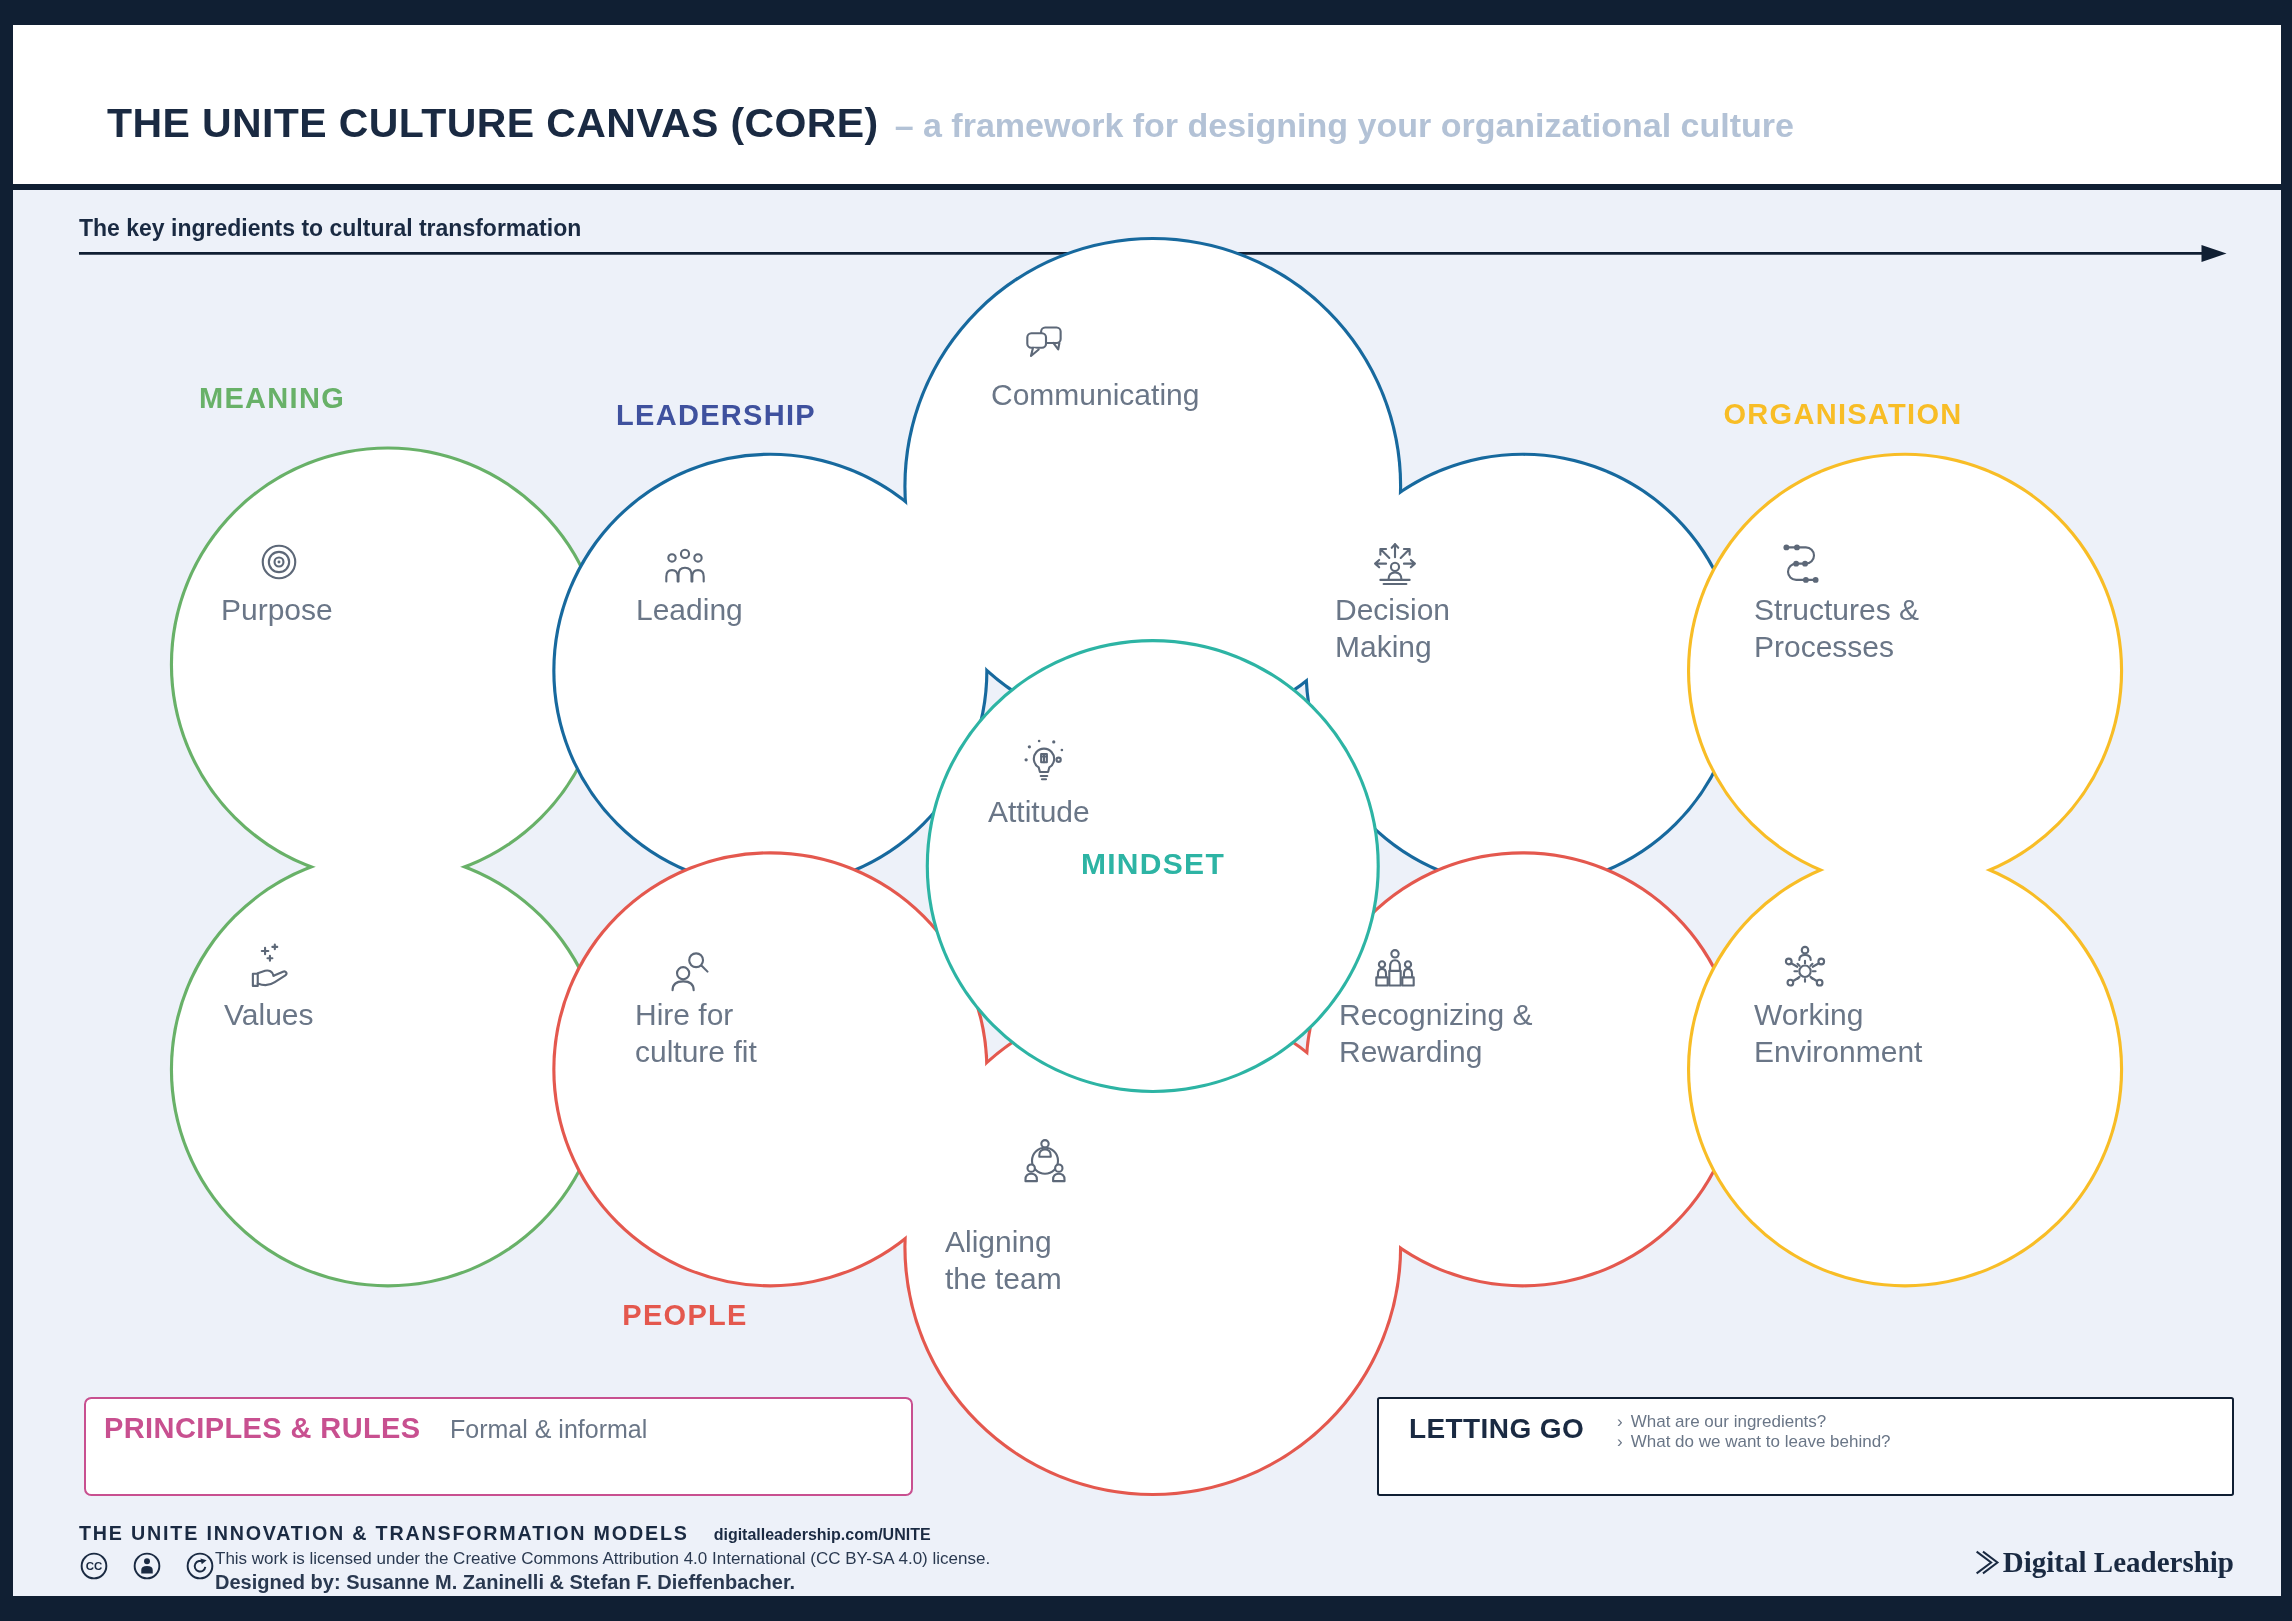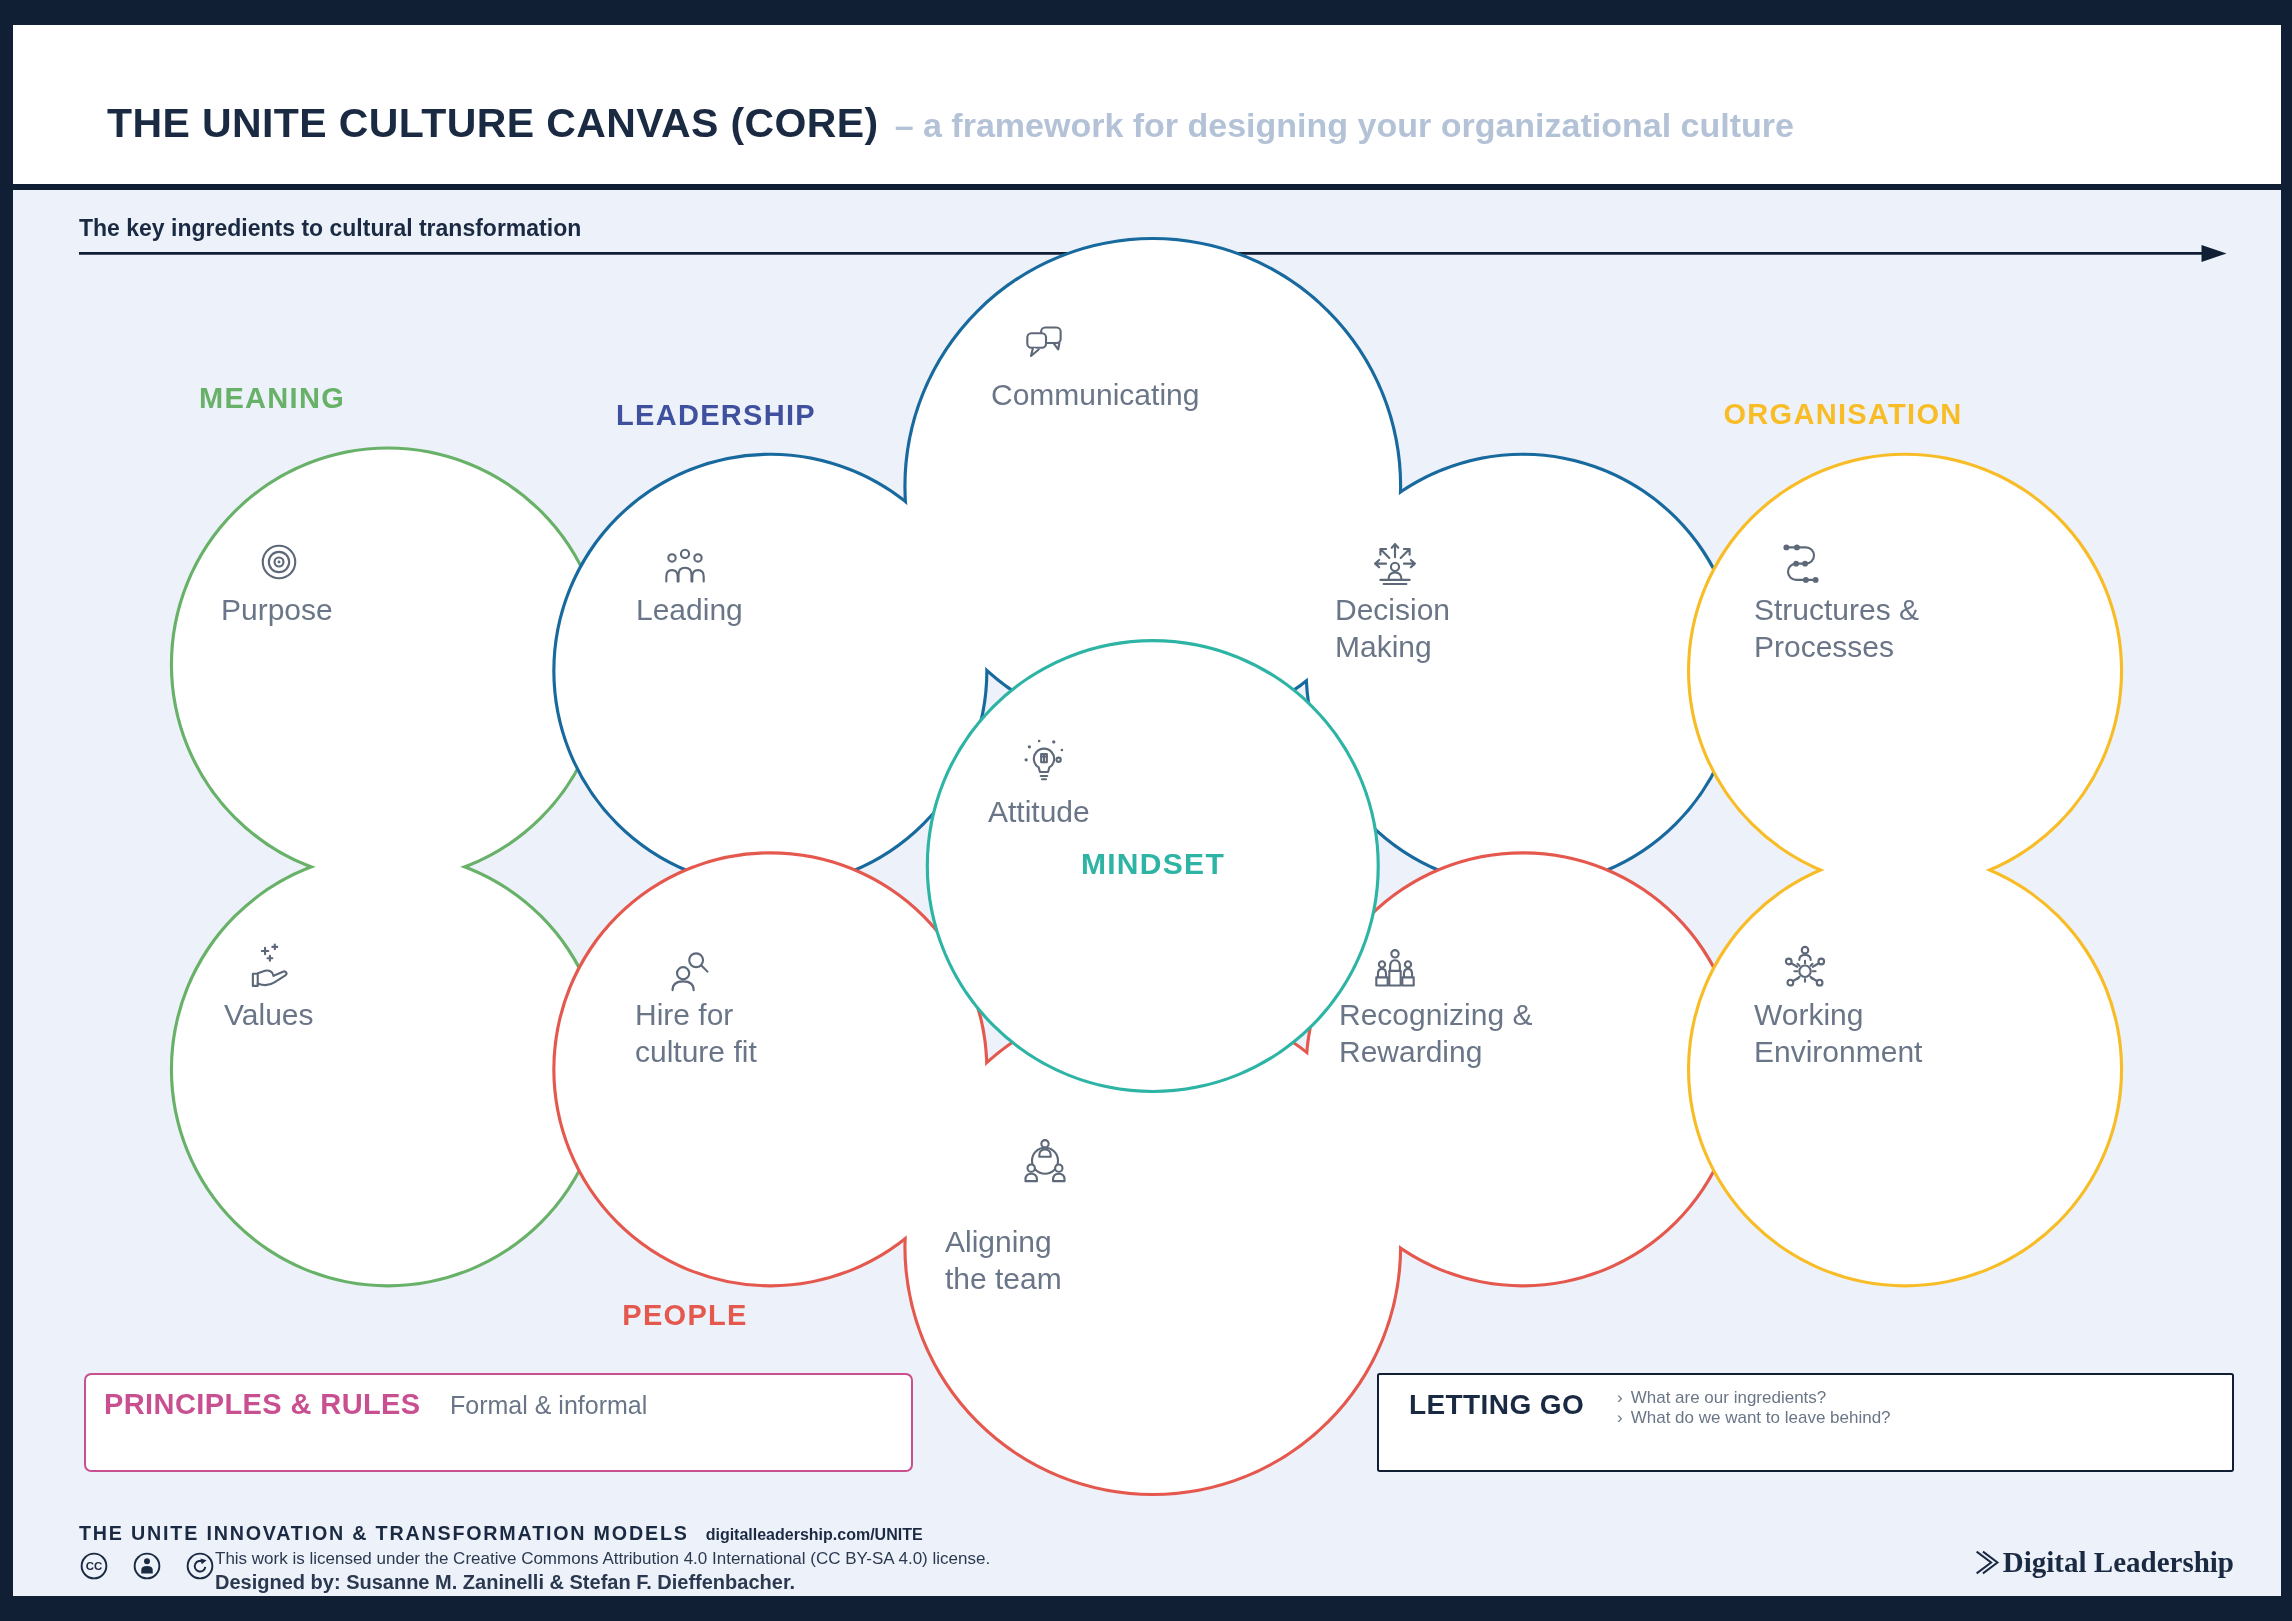--- a/index.html
+++ b/index.html
@@ -26,30 +26,30 @@
 
   .layer{z-index:2;}
   .cat-label{font-size:29px;font-weight:700;letter-spacing:1.3px;transform:translateX(-50%);white-space:nowrap;}
   .mindset-label{font-size:30px;font-weight:700;letter-spacing:1.3px;transform:translateX(-50%);white-space:nowrap;}
   .node-text{font-size:30px;color:var(--label,#6a7687);line-height:37px;white-space:nowrap;}
   .node-icon svg{width:52px;height:52px;display:block;}
   .ic{stroke:var(--icon,#5d6878);fill:none;stroke-width:2.6;stroke-linecap:round;stroke-linejoin:round;}
   .icf{fill:var(--icon,#5d6878);stroke:none;}
   .icw{fill:var(--white,#fff);}
 
-  .box{background:var(--white,#fff);z-index:2;}
+  .box{background:var(--white,#fff);z-index:2;margin-top:24px;}
   .box-principles{left:84px;top:1373px;width:825px;height:95px;border:2.7px solid var(--pink,#c85090);border-radius:7.2px;}
   .box-letting{left:1377px;top:1373px;width:853px;height:95px;border:2.7px solid var(--frame,#101f33);border-radius:2.7px;}
   .box-principles-title{left:18px;top:12.5px;font-size:29px;font-weight:700;color:var(--pink,#c85090);letter-spacing:0.4px;}
   .box-principles-note{left:364px;top:16px;font-size:25px;color:var(--label,#6a7687);}
   .box-letting-title{left:30px;top:14.3px;font-size:28px;font-weight:700;color:var(--header_text,#1a2a42);letter-spacing:0.4px;}
   .bullets{left:238px;top:12.5px;font-size:17px;color:var(--label,#6a7687);line-height:20.6px;}
   .bullet{display:flex;gap:8px;white-space:nowrap;}
 
-  .footer-models{left:79px;top:1522px;display:flex;align-items:baseline;gap:17px;}
+  .footer-models{left:79px;top:1522px;display:flex;align-items:baseline;gap:25px;}
   .models-title{font-size:19.7px;font-weight:700;letter-spacing:1.8px;color:var(--header_text,#1a2a42);white-space:nowrap;}
   .models-url{font-size:16px;font-weight:700;color:var(--header_text,#1a2a42);white-space:nowrap;}
   .cc-row{left:79px;top:1551px;display:flex;gap:23px;}
   .cc-row svg{width:30px;height:30px;display:block;}
   .ccline{stroke:var(--header_text,#1a2a42);fill:none;stroke-width:2.2;}
   .ccfill{fill:var(--header_text,#1a2a42);stroke:none;}
   .cctext{fill:var(--header_text,#1a2a42);font-family:"Liberation Sans",sans-serif;font-weight:700;font-size:13px;text-anchor:middle;}
   .license{left:215px;top:1549px;font-size:17px;color:#2a3950;white-space:nowrap;}
   .designed{left:215px;top:1571px;font-size:20px;font-weight:700;color:#2a3950;white-space:nowrap;}
   .brand{right:59px;top:1546px;display:flex;align-items:center;gap:2px;}

